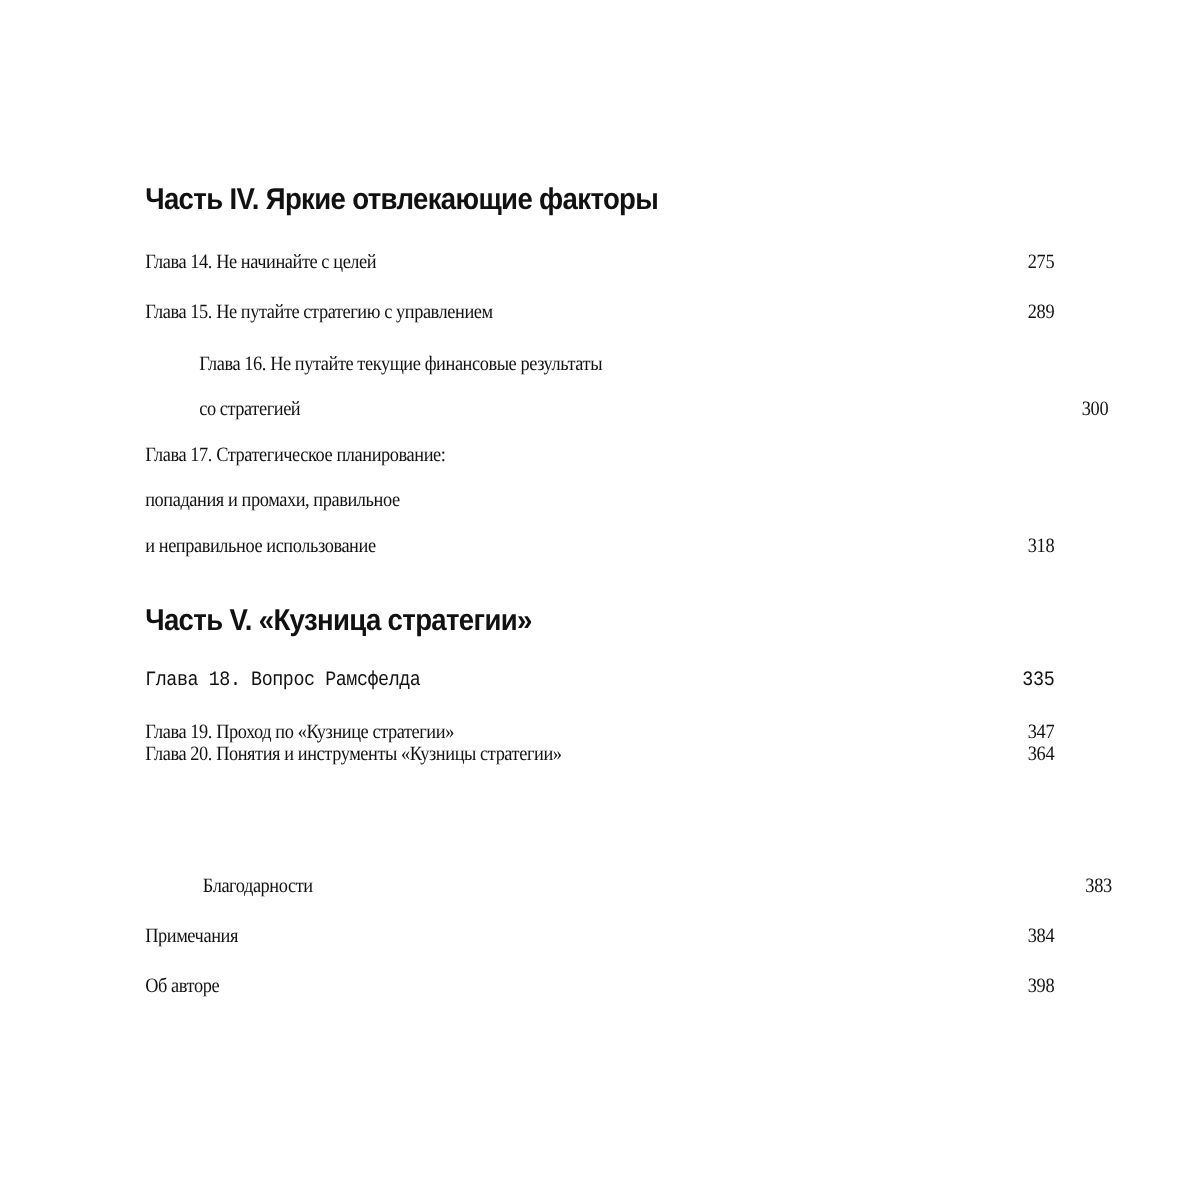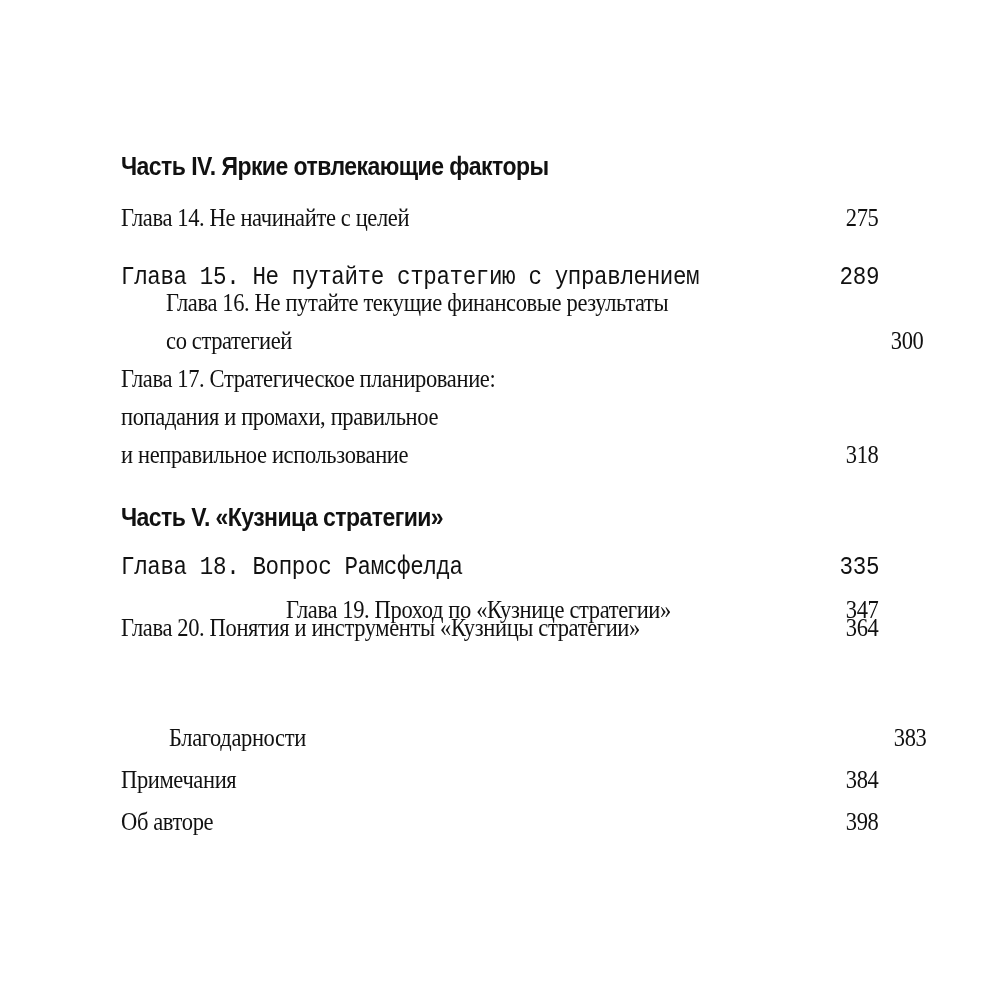--- a/index.html
+++ b/index.html
@@ -29,21 +29,21 @@
       letter-spacing: -0.6px;
       white-space: nowrap;
       transform: scaleX(0.92);
       transform-origin: left center;
     }
     .entry {
       position: absolute;
       left: 0;
       width: 758px;
       font-family: "Liberation Serif", "DejaVu Serif", serif;
-      font-size: 25px;
+      font-size: 17px;
       line-height: 38px;
     }
     .entry-text {
       display: inline-block;
       white-space: pre-line;
       letter-spacing: -0.4px;
       transform: scaleX(0.9);
       transform-origin: left top;
     }
     .entry-page {
@@ -60,21 +60,21 @@
 
 <div class="page">
 
   <div class="part-title" style="top:152px;">Часть IV. Яркие отвлекающие факторы</div>
 
   <div class="entry" style="top:199px;">
     <span class="entry-text">Глава 14. Не начинайте с целей</span>
     <span class="entry-page">275</span>
   </div>
 
-  <div class="entry" style="top:259px;font-family:Liberation Mono, monospace;">
+  <div class="entry" style="top:241px;">
     <span class="entry-text">Глава 15. Не путайте стратегию с управлением</span>
     <span class="entry-page">289</span>
   </div>
 
   <div class="entry" style="top:284px;margin-left:45px;">
     <span class="entry-text">Глава 16. Не путайте текущие финансовые результаты
 со стратегией</span>
     <span class="entry-page">300</span>
   </div>
 
@@ -85,21 +85,21 @@
     <span class="entry-page">318</span>
   </div>
 
   <div class="part-title" style="top:503px;">Часть V. «Кузница стратегии»</div>
 
   <div class="entry" style="top:549px;font-family:Liberation Mono, monospace;">
     <span class="entry-text">Глава 18. Вопрос Рамсфелда</span>
     <span class="entry-page">335</span>
   </div>
 
-  <div class="entry" style="top:591px;text-align:center;">
+  <div class="entry" style="top:591px;">
     <span class="entry-text">Глава 19. Проход по «Кузнице стратегии»</span>
     <span class="entry-page">347</span>
   </div>
 
   <div class="entry" style="top:609px;">
     <span class="entry-text">Глава 20. Понятия и инструменты «Кузницы стратегии»</span>
     <span class="entry-page">364</span>
   </div>
 
   <div class="entry" style="top:719px;margin-left:48px;">

